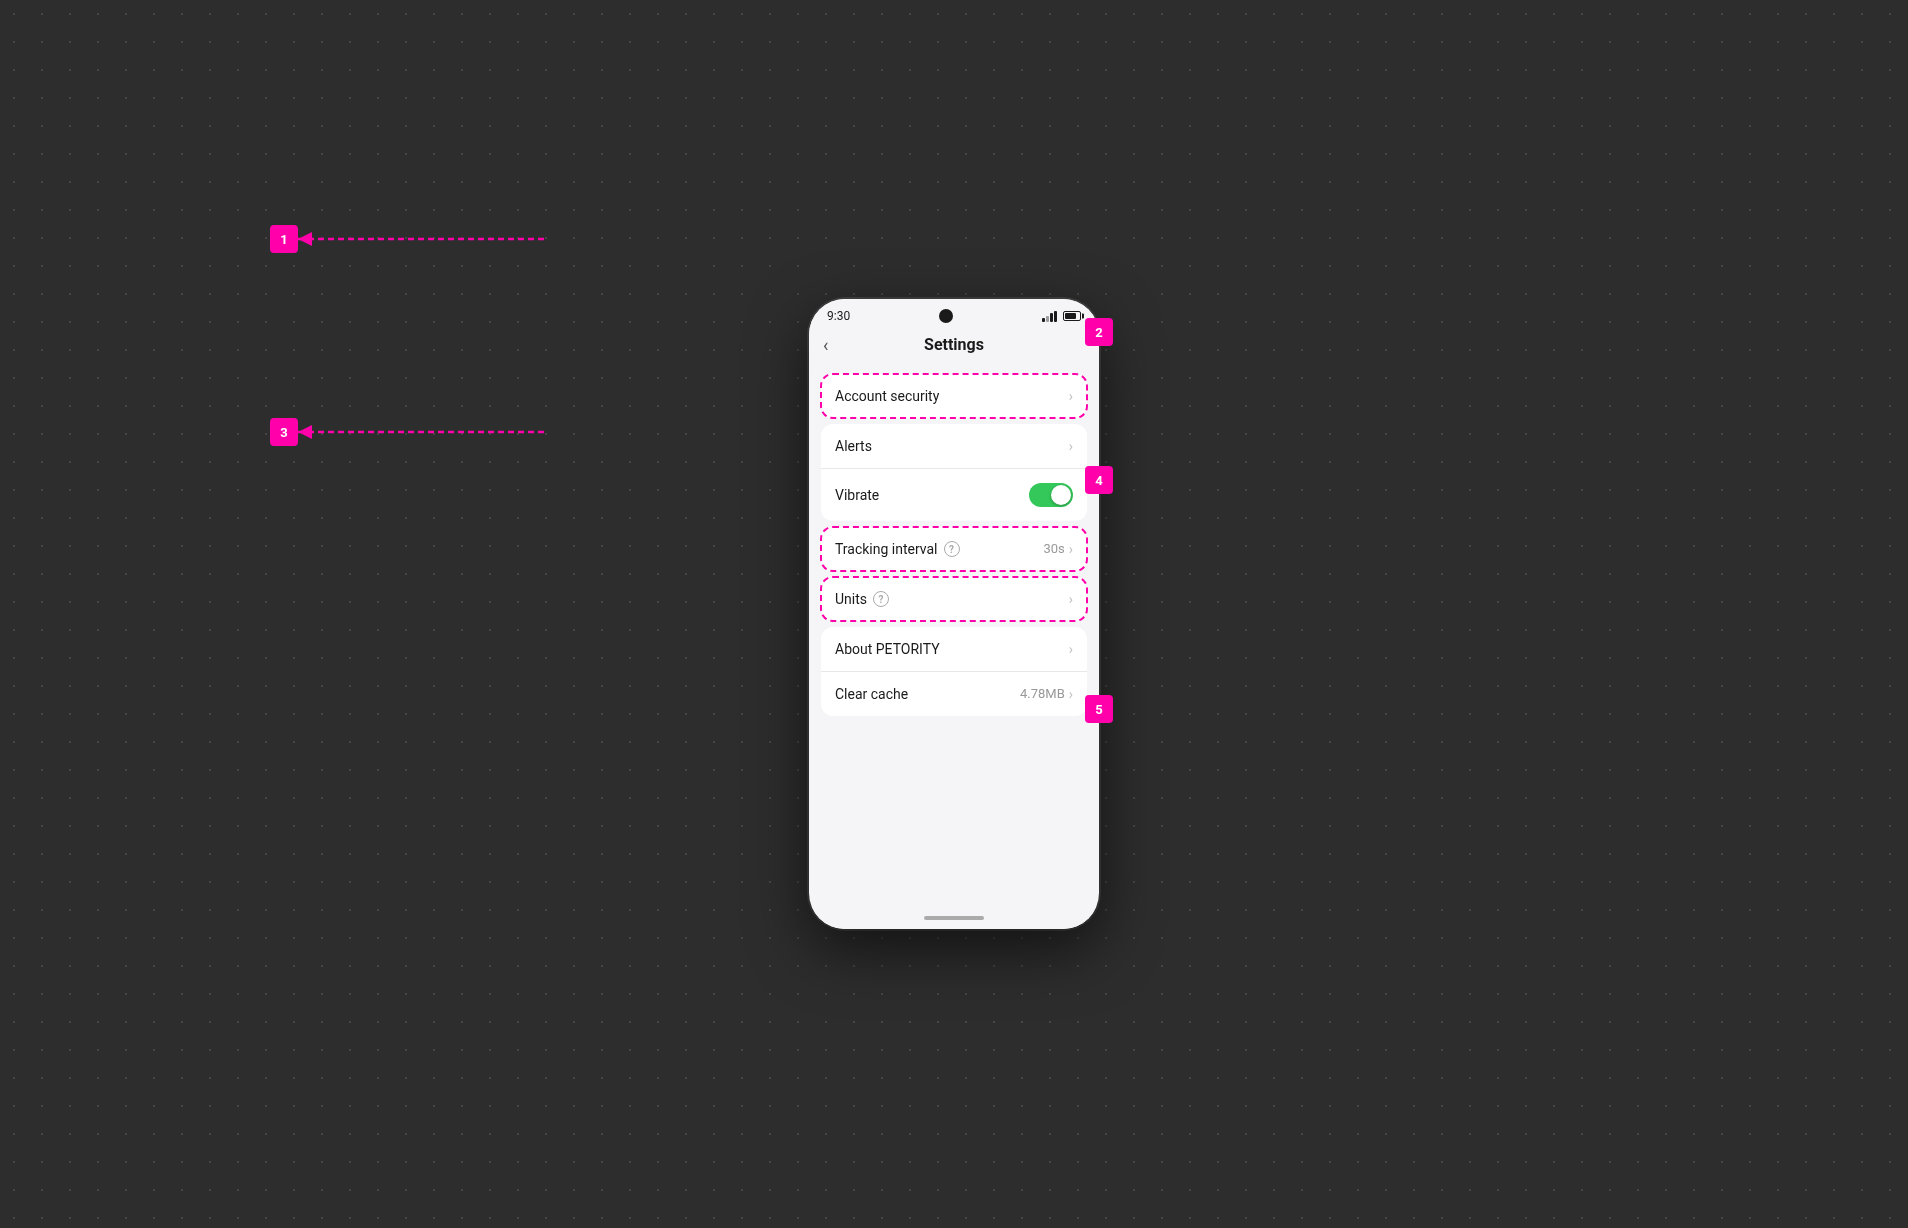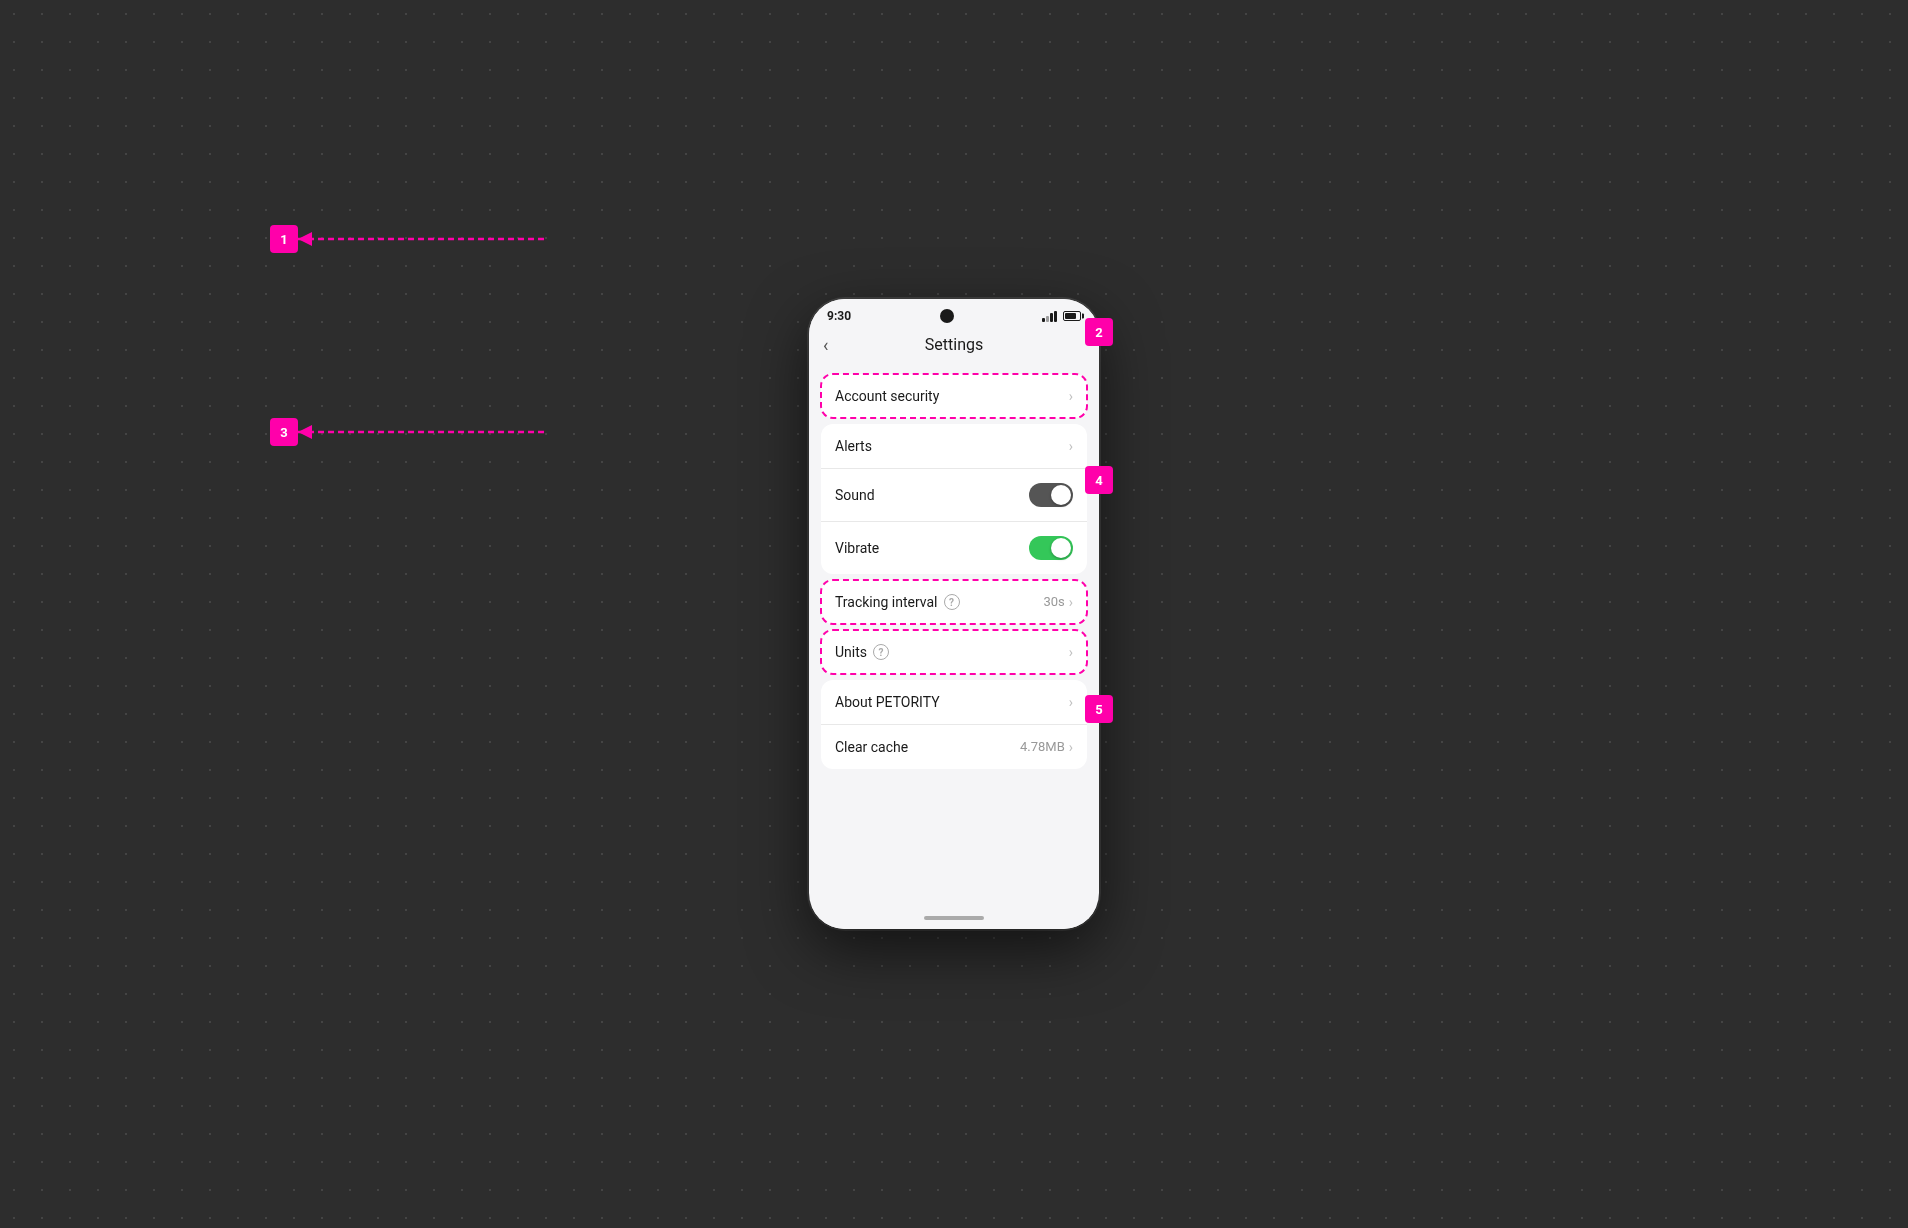--- a/index.html
+++ b/index.html
@@ -68,21 +68,21 @@
       background: #f5f5f7;
       padding: 10px 18px 4px;
       display: flex;
       align-items: center;
       justify-content: space-between;
       flex-shrink: 0;
     }
 
     .status-time {
       font-size: 12px;
-      font-weight: 700;
+      font-weight: 400;
       color: #1a1a1a;
     }
 
     .status-camera {
       width: 14px;
       height: 14px;
       background: #1a1a1a;
       border-radius: 50%;
     }
 
@@ -149,21 +149,21 @@
     .header-back {
       position: absolute;
       left: 14px;
       color: #555;
       font-size: 18px;
       cursor: pointer;
     }
 
     .header-title {
       font-size: 16px;
-      font-weight: 400;
+      font-weight: 700;
       color: #1a1a1a;
     }
 
     
     .content {
       flex: 1;
       overflow-y: auto;
       padding: 4px 0 12px;
     }
 
@@ -377,26 +377,20 @@
         <span class="chevron">›</span>
       </div>
     </div>
 
     <div class="section-card">
       <div class="setting-row">
         <span class="setting-label">Alerts</span>
         <span class="chevron">›</span>
       </div>
 
-      <div class="setting-row">
-        <span class="setting-label">Sound</span>
-        <div class="toggle toggle-dark">
-          <div class="toggle-knob"></div>
-        </div>
-      </div>
 
       <div class="setting-row">
         <span class="setting-label">Vibrate</span>
         <div class="toggle toggle-on">
           <div class="toggle-knob"></div>
         </div>
       </div>
     </div>
 
     <div class="section-dashed">

